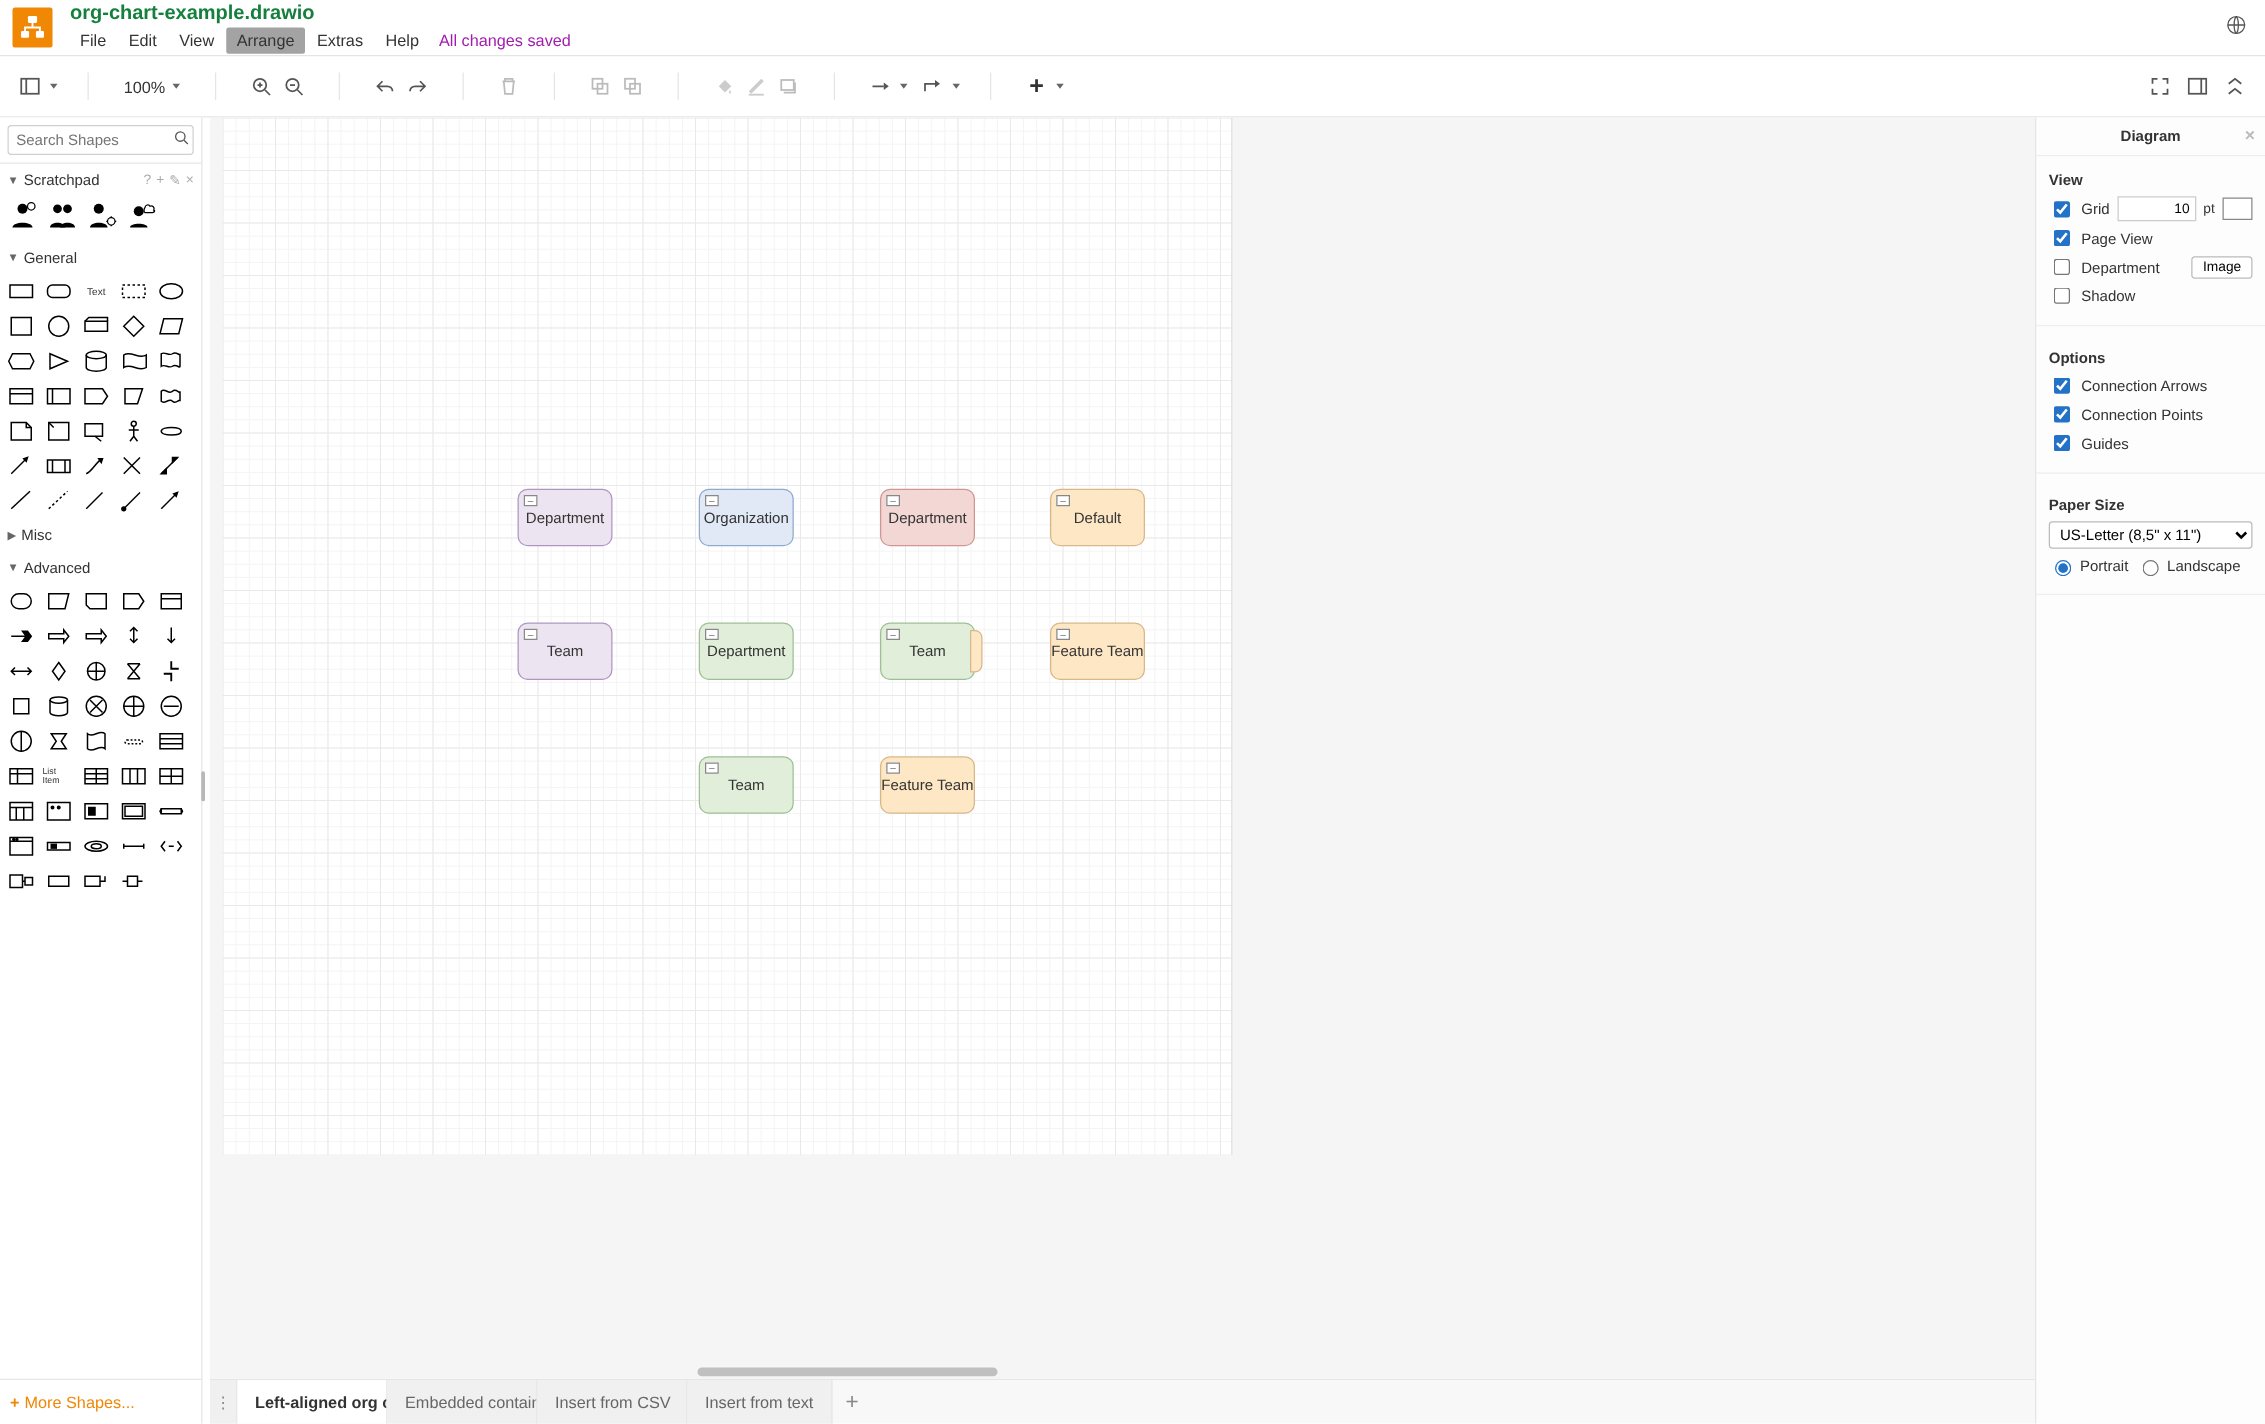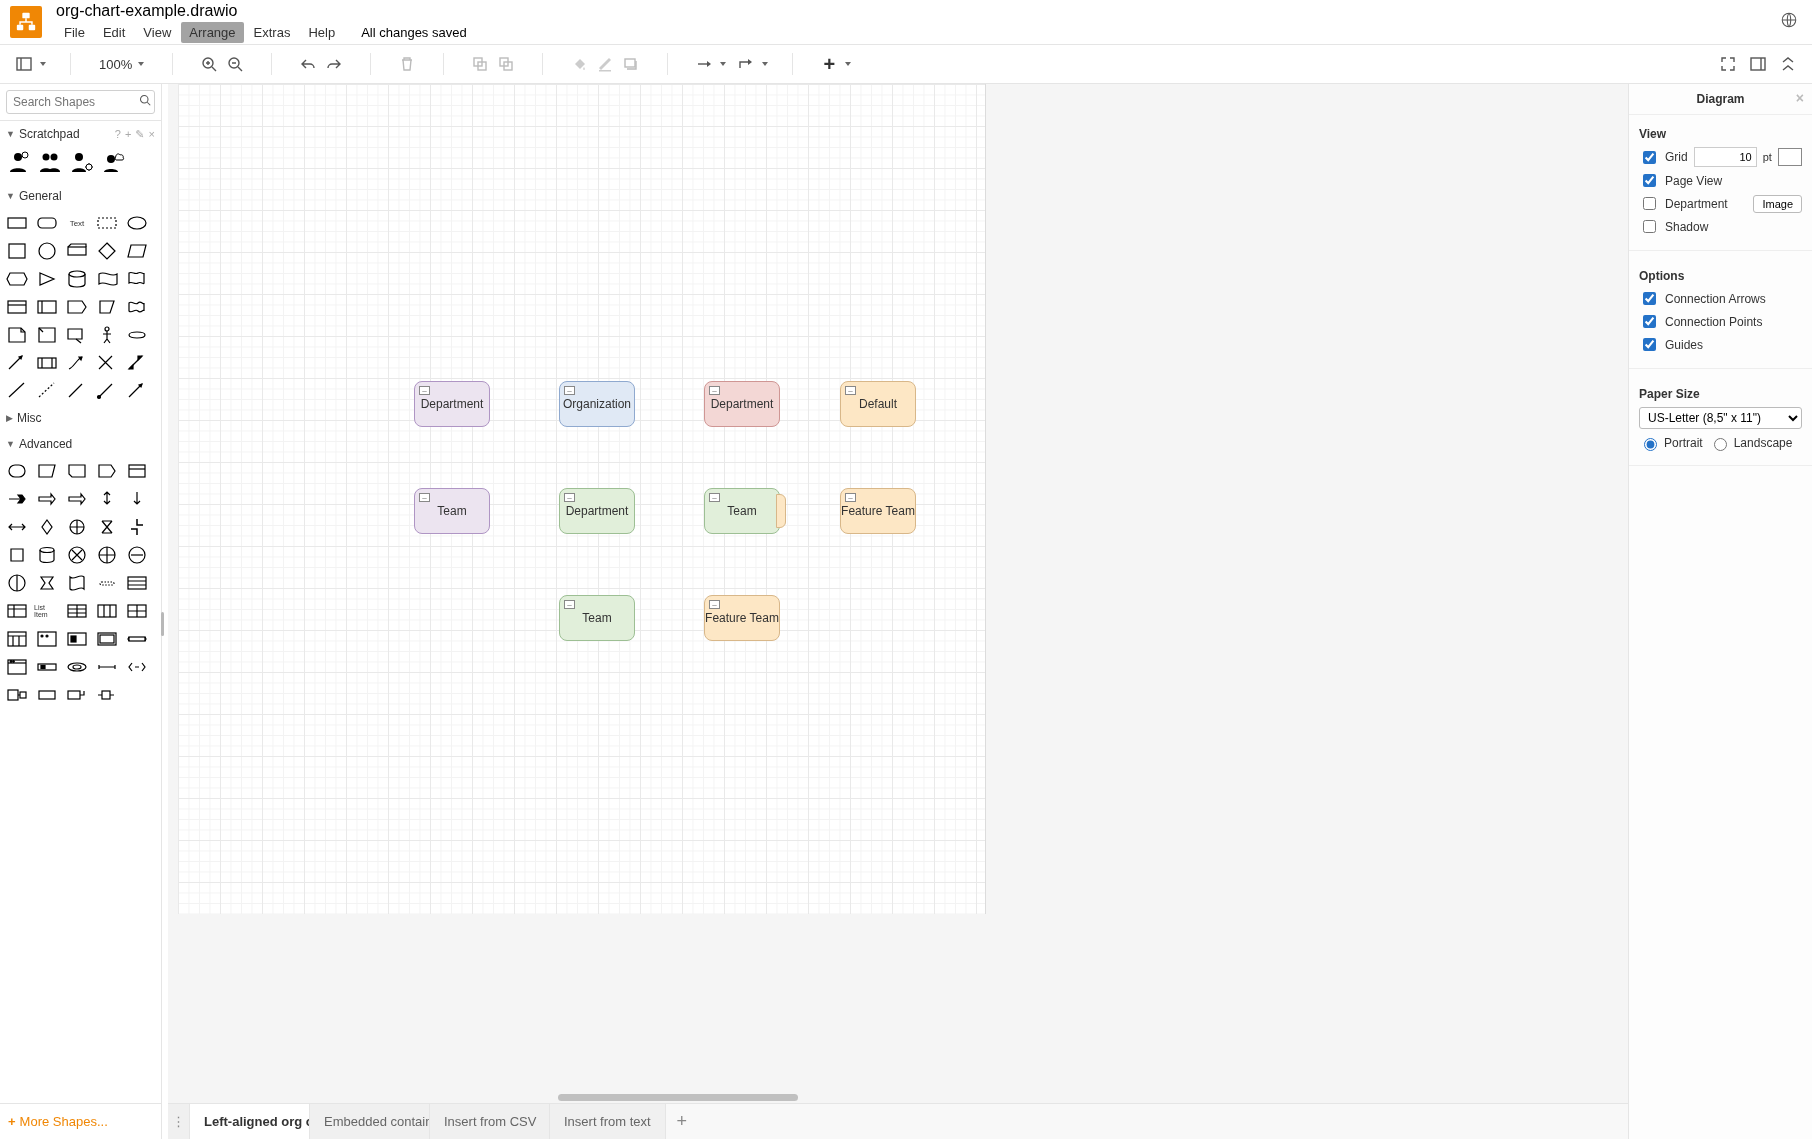--- a/index.html
+++ b/index.html
@@ -4,29 +4,29 @@
 <style>
 * { box-sizing: border-box; }
 html, body { margin: 0; padding: 0; height: 100%; font-family: -apple-system, BlinkMacSystemFont, "Segoe UI", Helvetica, Arial, sans-serif; font-size: 13px; color: #333; background:#fff; overflow:hidden;}
 .app { display:flex; flex-direction:column; height:100vh; }
 
 
 .titlebar { display:flex; align-items:center; height:44px; padding:4px 10px; }
 .app-logo { width:32px; height:32px; background:#f08705; border-radius:2px; display:flex; align-items:center; justify-content:center; margin-right:14px;}
 .app-logo svg { width:22px; height:22px; }
 .title-stack { display:flex; flex-direction:column; }
-.doc-title { font-size:16px; font-weight:400; color:#000000; line-height:18px; padding-bottom:2px;}
+.doc-title { font-size:16px; font-weight:700; color:#15803d; line-height:18px; padding-bottom:2px;}
 .menubar { display:flex; gap:2px; align-items:center; font-size:13px; }
 .menubar .menu-item { padding:3px 8px; border-radius:2px; cursor:default; }
 .menubar .menu-item.hover { background:#a3a3a3; }
-.menubar .save-status { margin-left:16px; color:#000000; }
+.menubar .save-status { margin-left:6px; color:#a21caf; }
 .globe-icon { margin-left:auto; color:#888; font-size:16px; padding-right:4px;}
 
 
-.toolbar { display:flex; align-items:center; height:40px; border-top:1px solid #e5e5e5; border-bottom:1px solid #e5e5e5; padding:0 6px; gap:16px; }
+.toolbar { display:flex; align-items:center; height:50px; border-top:1px solid #e5e5e5; border-bottom:1px solid #e5e5e5; padding:0 6px; gap:16px; }
 .tool-group { display:flex; align-items:center; gap:2px; padding:0 6px; }
 .tool-sep { width:1px; height:22px; background:#e5e5e5; margin:0 2px; }
 .tbtn { width:24px; height:24px; display:flex; align-items:center; justify-content:center; color:#555; border-radius:2px;}
 .tbtn.disabled { color:#bbb; }
 .tbtn svg { width:16px; height:16px; }
 .zoom-select { display:flex; align-items:center; gap:4px; font-size:13px; padding:0 4px;}
 .caret-down { width:0; height:0; border-left:3px solid transparent; border-right:3px solid transparent; border-top:4px solid #666; display:inline-block; margin-left:2px;}
 .toolbar-right { margin-left:auto; display:flex; align-items:center; gap:6px; padding-right:6px;}
 
 

